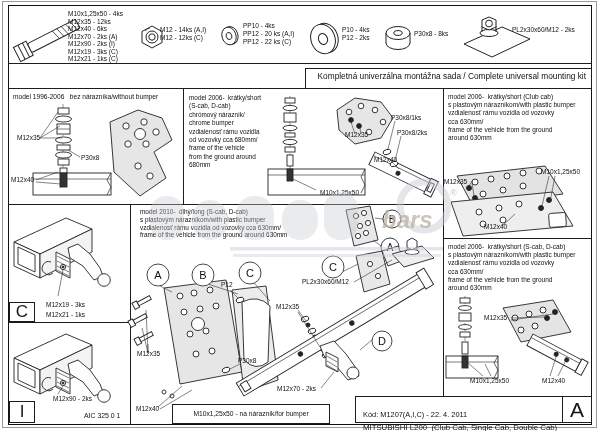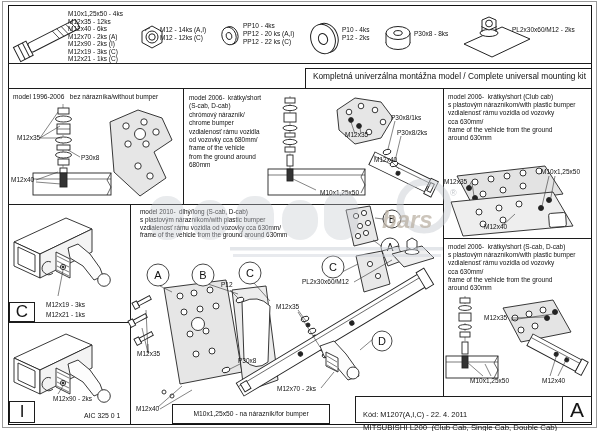--- a/index.html
+++ b/index.html
@@ -99,21 +99,21 @@
         <ellipse cx="31" cy="19" rx="9" ry="3.5"></ellipse>
         <line x1="24" y1="12" x2="24" y2="18"></line>
           <line x1="38" y1="12" x2="38" y2="18"></line>
         <polygon points="31,3 38,6 38,13 31,16 24,13 24,6"></polygon>
         <circle cx="31" cy="9.5" r="3.4"></circle>
       </g>
     </svg>
     <span class="lbl" style="left:512px;top:26px;">PL2x30x60/M12 - 2ks</span>
   </div>
 
-  <span class="lbl" style="left:310px;top:72.5px;width:276px;text-align:right;font-size:8.3px;">Kompletná univerzálna montážna model / Complete universal mounting kit</span>
+  <span class="lbl" style="left:310px;top:72.5px;width:276px;text-align:right;font-size:8.3px;">Kompletná univerzálna montážna sada / Complete universal mounting kit</span>
 
   <div>
     <span class="lbl" style="left:13px;top:93px;font-size:6.6px;">model 1996-2006   bez nárazníka/without bumper</span>
     <svg style="left:10px;top:100px;" width="172" height="103" viewBox="0 0 172 103">
       <g fill="#fff" stroke="#222" stroke-width="0.9">
         <line x1="53" y1="4" x2="53" y2="82" stroke="#666" stroke-width="0.7" stroke-dasharray="6 2 1.5 2"></line>
         <rect x="48" y="8" width="11" height="6"></rect>
           <ellipse cx="53.5" cy="19" rx="8" ry="3"></ellipse>
         <rect x="47" y="24" width="13" height="10"></rect>
           <line x1="47" y1="29" x2="60" y2="29" stroke-width="0.6"></line>

